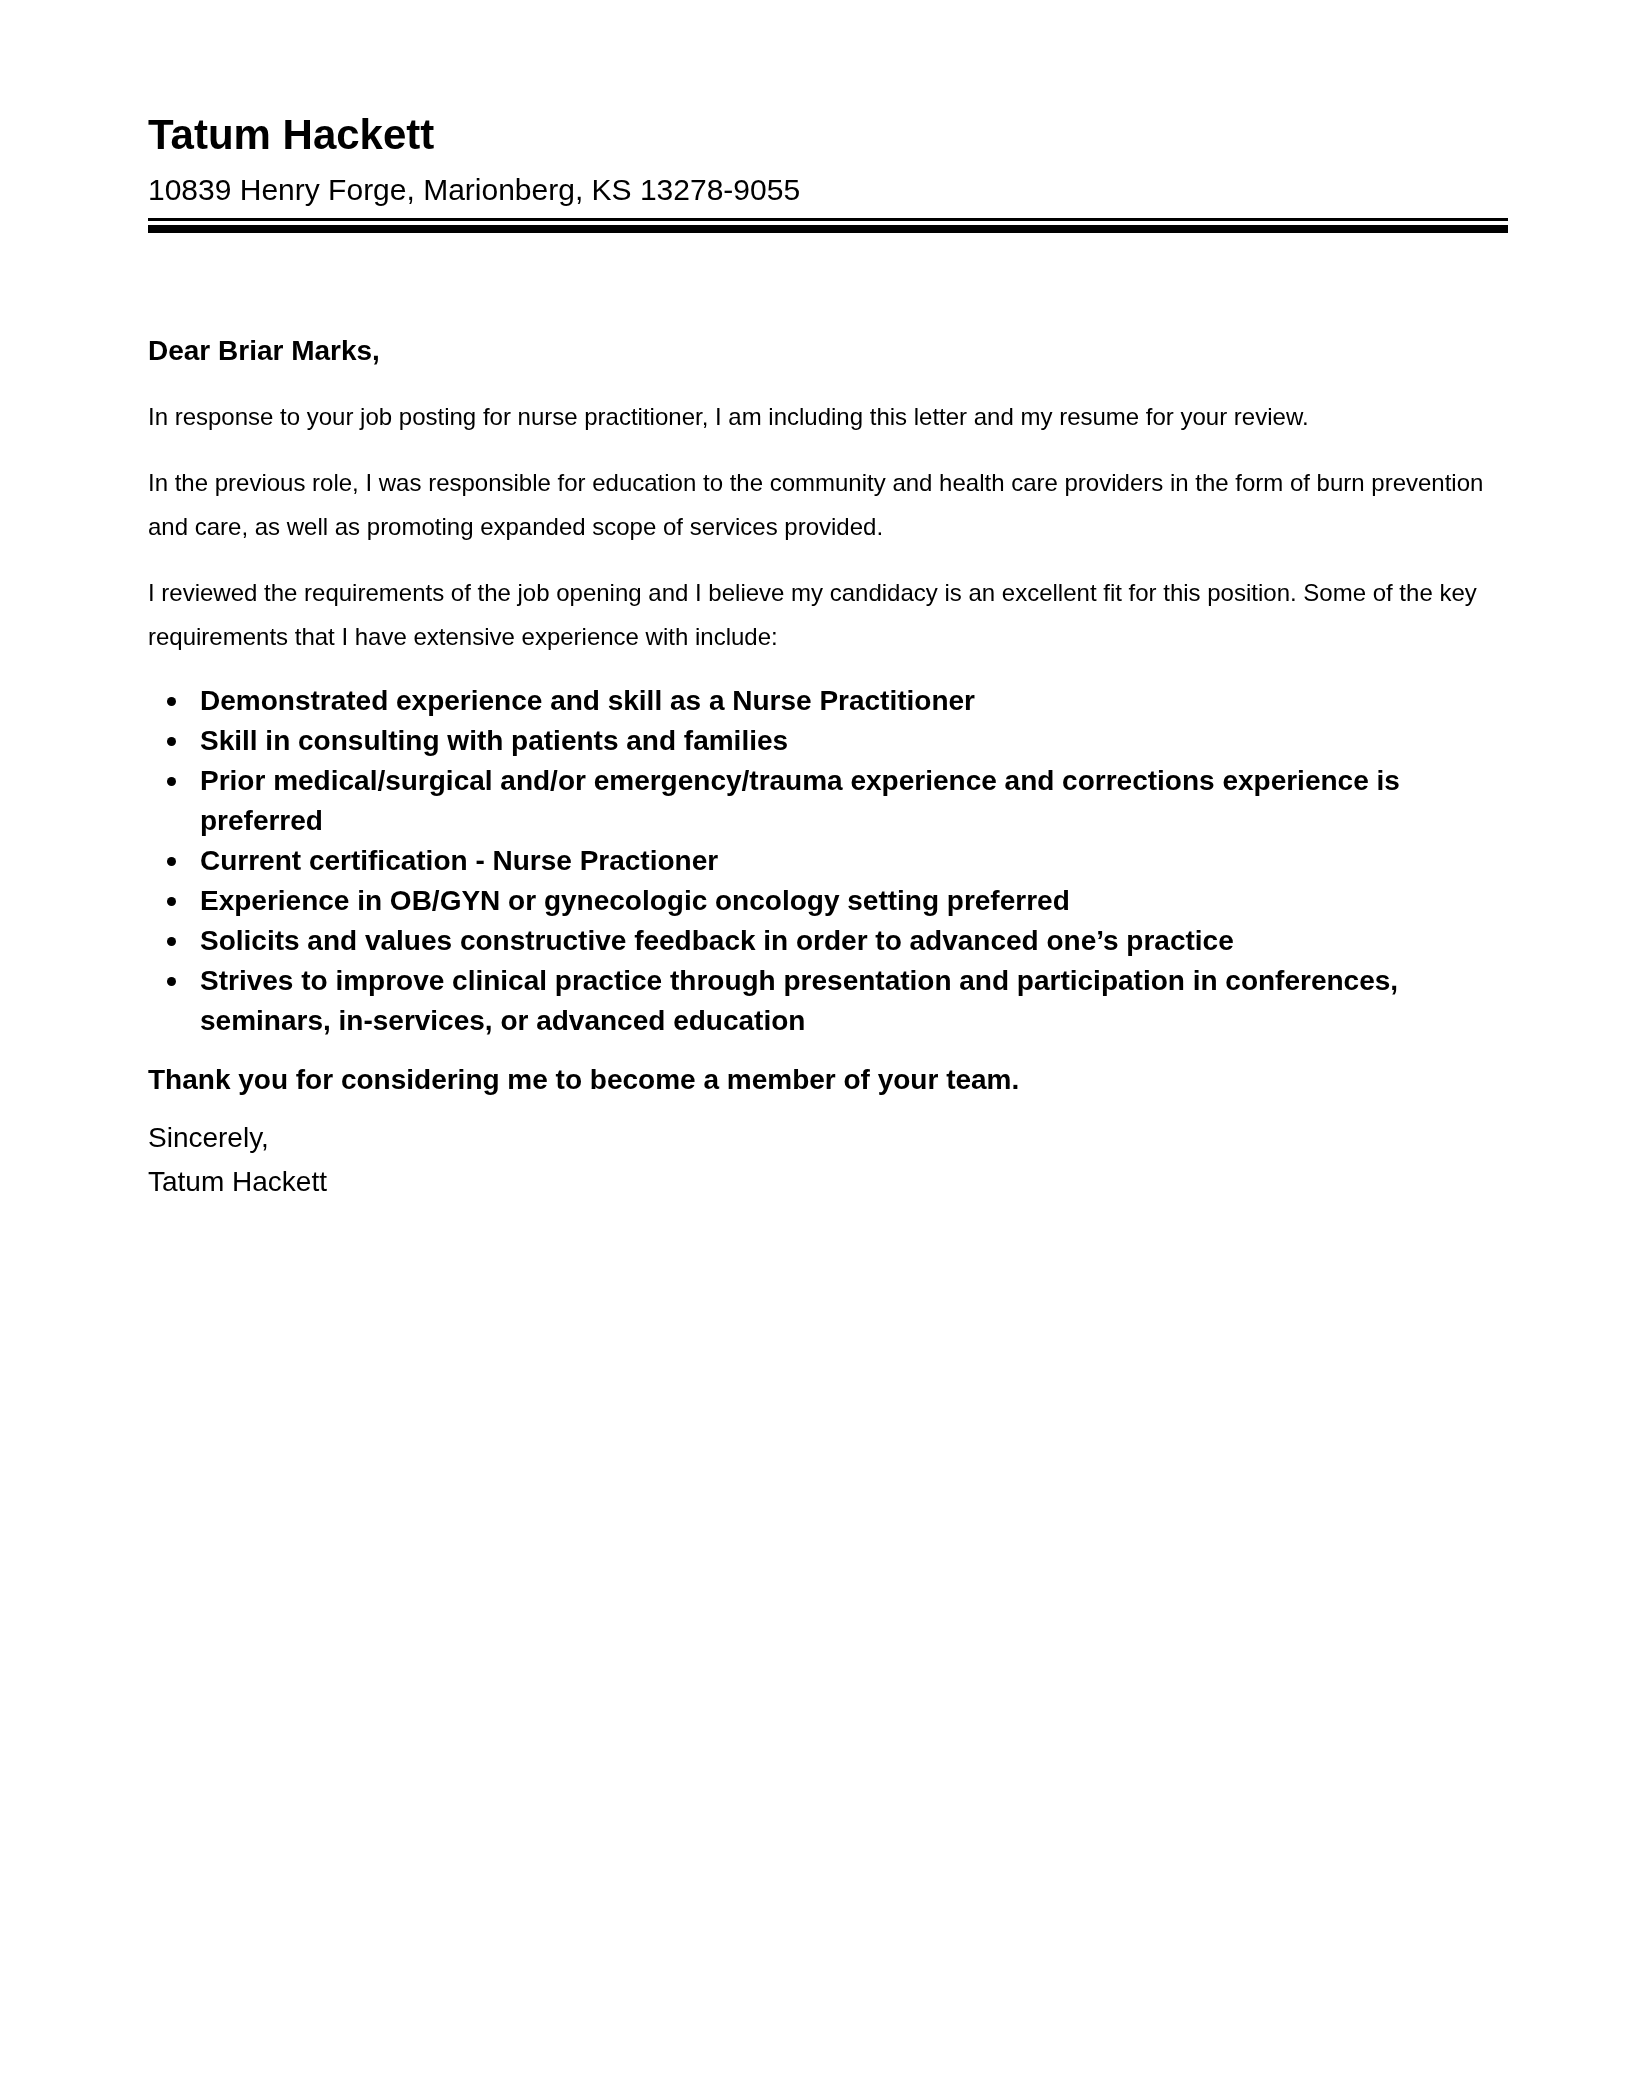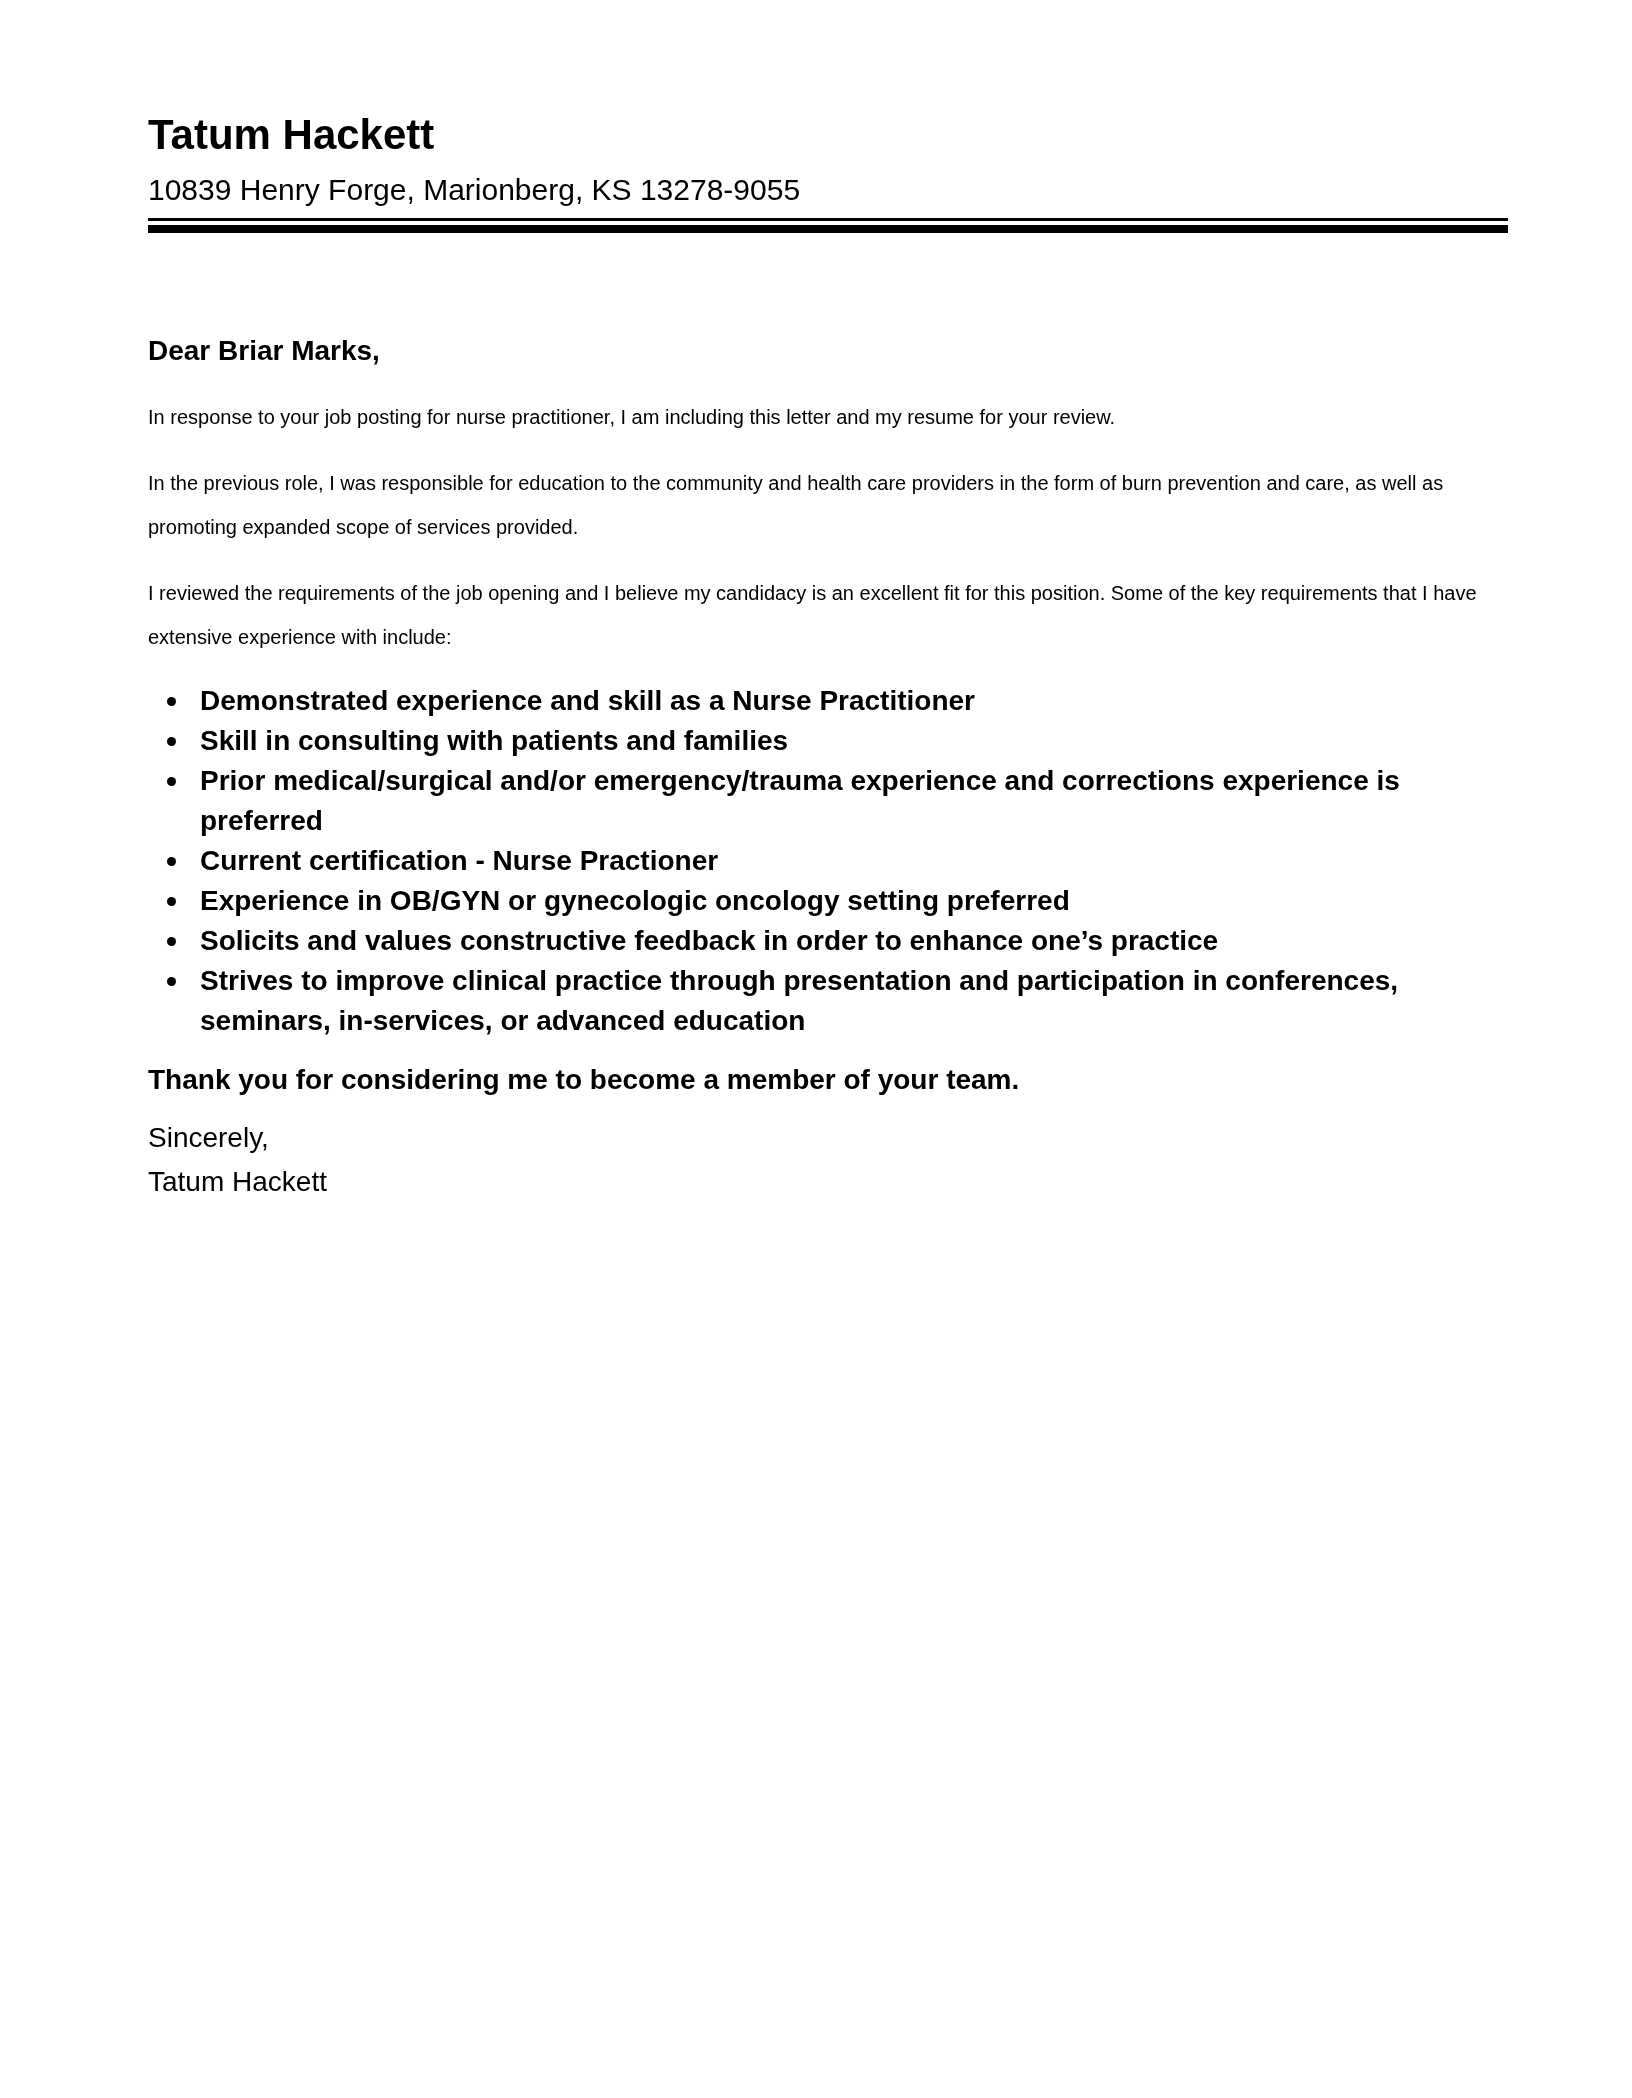--- a/index.html
+++ b/index.html
@@ -39,21 +39,21 @@
   }
   
   .salutation {
     margin-top: 96px;
     font-size: 28px;
     font-weight: 700;
     line-height: 44px;
   }
   .para {
     margin-top: 22px;
-    font-size: 20px;
+    font-size: 24px;
     font-weight: 400;
     line-height: 44px;
   }
   ul.req-list {
     list-style: none;
     margin: 22px 0 0 0;
     padding: 0;
   }
   ul.req-list li {
     position: relative;
@@ -105,21 +105,21 @@
     <p class="para">In the previous role, I was responsible for education to the community and health care providers in the form of burn prevention and care, as well as promoting expanded scope of services provided.</p>
 
     <p class="para">I reviewed the requirements of the job opening and I believe my candidacy is an excellent fit for this position. Some of the key requirements that I have extensive experience with include:</p>
 
     <ul class="req-list">
       <li>Demonstrated experience and skill as a Nurse Practitioner</li>
       <li>Skill in consulting with patients and families</li>
       <li>Prior medical/surgical and/or emergency/trauma experience and corrections experience is preferred</li>
       <li>Current certification - Nurse Practioner</li>
       <li>Experience in OB/GYN or gynecologic oncology setting preferred</li>
-      <li>Solicits and values constructive feedback in order to enhance one’s practice</li>
+      <li>Solicits and values constructive feedback in order to advanced one’s practice</li>
       <li>Strives to improve clinical practice through presentation and participation in conferences, seminars, in-services, or advanced education</li>
     </ul>
 
     <p class="closing">Thank you for considering me to become a member of your team.</p>
 
     <div class="signoff">
       <p>Sincerely,</p>
       <p>Tatum Hackett</p>
     </div>
 

